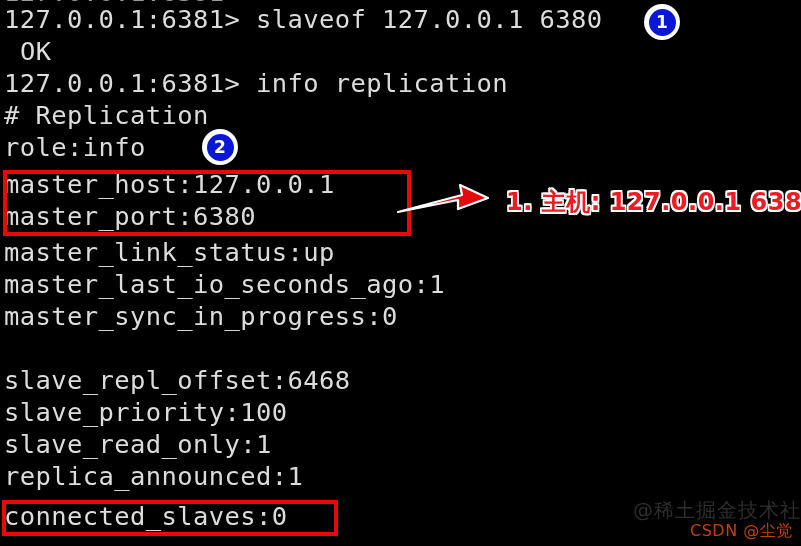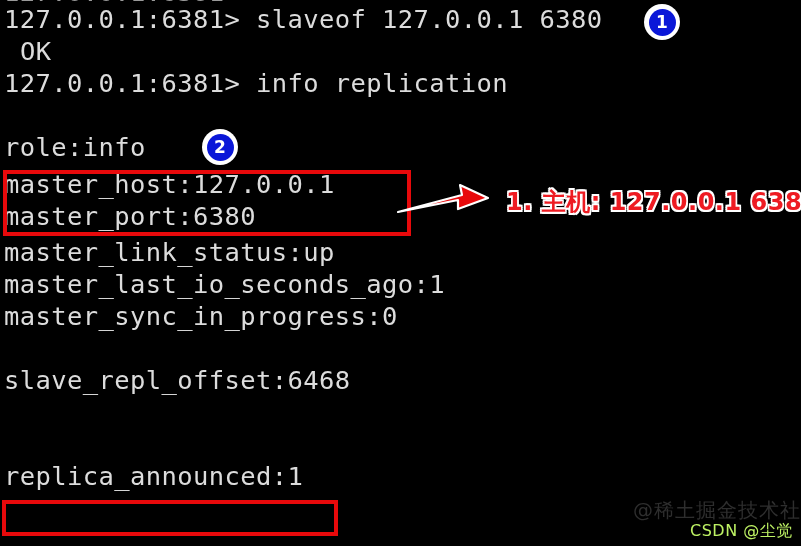--- a/index.html
+++ b/index.html
@@ -110,60 +110,64 @@
     font-family: "DejaVu Sans", "Liberation Sans", sans-serif;
     font-size: 20px;
     color: #2e2e2e;
     white-space: nowrap;
     letter-spacing: 1px;
   }
   .watermark-b {
     position: absolute;
     font-family: "DejaVu Sans", "Liberation Sans", sans-serif;
     font-size: 16px;
-    color: #bef264;
+    color: #c2410c;
     white-space: nowrap;
     letter-spacing: 0.5px;
   }
 </style>
 </head>
 <body>
 
 <div id="screen">
 
   <div id="terminal">
 
     <div class="tline clipped" style="top:-24px;">127.0.0.1:6381&gt;</div>
 
     <div class="tline" style="top:3px;">127.0.0.1:6381&gt; slaveof 127.0.0.1 6380</div>
 
     <div class="tline" style="top:35px;margin-left:16px;">OK</div>
 
     <div class="tline" style="top:67px;">127.0.0.1:6381&gt; info replication</div>
 
+    <div class="tline" style="top:99px;"># Replication</div>
 
     <div class="tline" style="top:131px;">role:info</div>
 
     <div class="tline" style="top:168px;">master_host:127.0.0.1</div>
 
     <div class="tline" style="top:200px;">master_port:6380</div>
 
     <div class="tline" style="top:236px;">master_link_status:up</div>
 
     <div class="tline" style="top:268px;">master_last_io_seconds_ago:1</div>
 
     <div class="tline" style="top:300px;">master_sync_in_progress:0</div>
 
 
     <div class="tline" style="top:364px;">slave_repl_offset:6468</div>
 
+    <div class="tline" style="top:396px;">slave_priority:100</div>
 
+    <div class="tline" style="top:428px;">slave_read_only:1</div>
 
     <div class="tline" style="top:460px;text-align:right;">replica_announced:1</div>
 
+    <div class="tline" style="top:500px;">connected_slaves:0</div>
   </div>
 
   <div class="redbox" style="left:3px; top:170px; width:408px; height:66px;"></div>
 
   <div class="redbox" style="left:2px; top:500px; width:336px; height:36px;"></div>
 
   <div class="arrow-wrap" style="left:396px; top:178px; width:100px; height:46px;">
     <svg width="100" height="46" viewBox="0 0 100 46">
       <path d="M 2 34 L 66 17 L 64 7 L 92 20 L 62 31 L 62 22 Z" fill="#e8090b" stroke="#ffffff" stroke-width="2.2" stroke-linejoin="round"></path>
     </svg>

